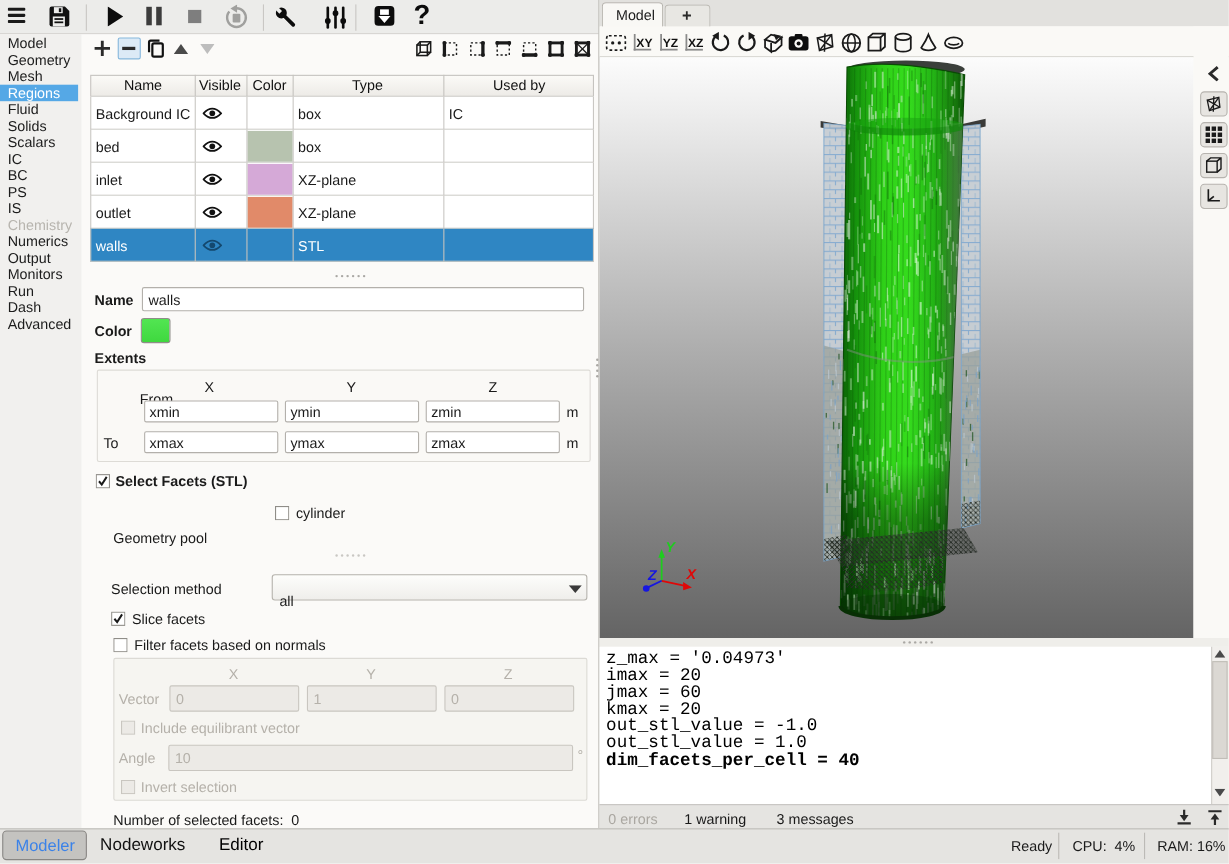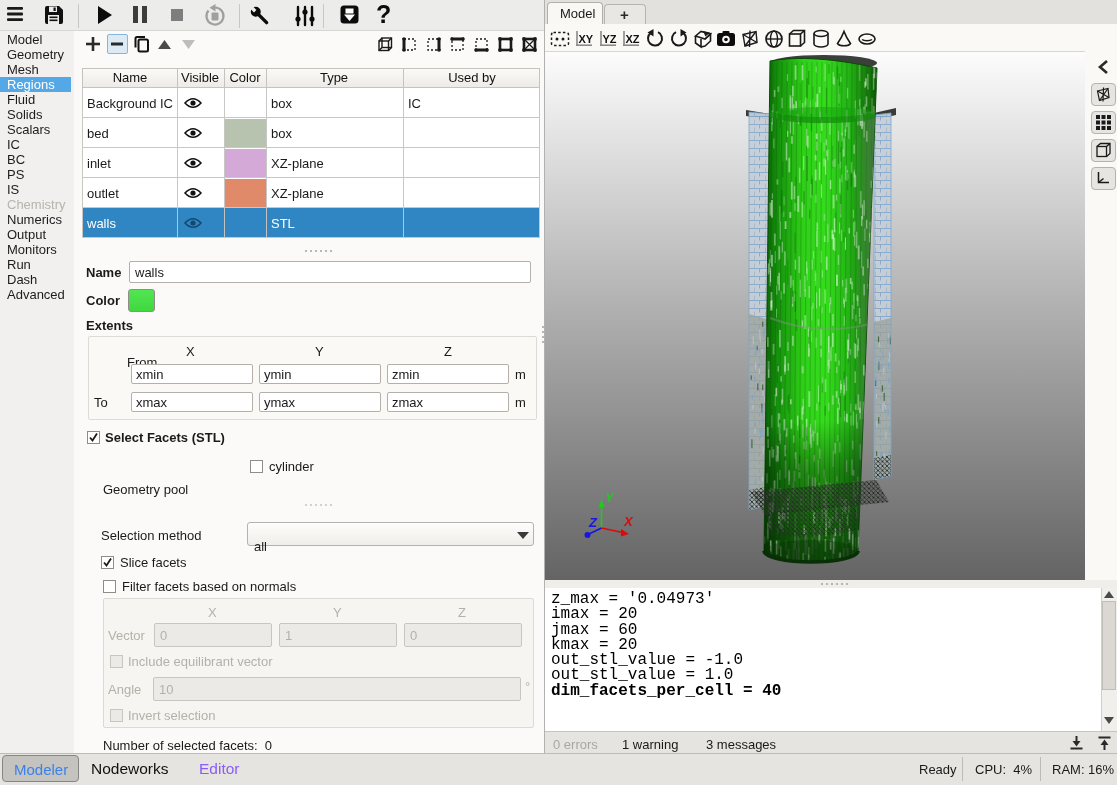--- a/index.html
+++ b/index.html
@@ -1348,17 +1348,17 @@
     <g stroke="#2a2a2a" stroke-width="2">
       <line x1="0.5" y1="1.5" x2="12.5" y2="1.5"></line>
       <line x1="6.5" y1="7" x2="6.5" y2="14"></line>
     </g>
     <path fill="#2a2a2a" d="M2.5 9 h8 L6.5 3.5 Z"></path>
   </svg>
 <div class="abs" style="left:0px;top:753px;width:1117px;height:32px;background:#e5e4e1;border-top:1px solid #bdbbb7;"></div>
 <div class="abs" style="left:2px;top:755px;width:77px;height:27px;background:#c4c3c0;border:1px solid #888683;border-radius:4px;"></div>
 <div class="abs" style="left:14px;top:761px;white-space:nowrap;color:#3b82e8;font-size:15px;">Modeler</div>
 <div class="abs" style="left:91px;top:760px;white-space:nowrap;font-size:15.5px;color:#111;">Nodeworks</div>
-<div class="abs" style="left:199px;top:760px;white-space:nowrap;font-size:15.5px;color:#8b5cf6;">Editor</div>
+<div class="abs" style="left:199px;top:760px;white-space:nowrap;font-size:15.5px;color:#000000;">Editor</div>
 <div class="abs" style="left:919px;top:762px;white-space:nowrap;">Ready</div>
 <div class="abs" style="left:962px;top:757px;width:1px;height:24px;background:#bcbab6;"></div>
 <div class="abs" style="left:975px;top:762px;white-space:nowrap;">CPU:&nbsp; 4%</div>
 <div class="abs" style="left:1040px;top:757px;width:1px;height:24px;background:#bcbab6;"></div>
 <div class="abs" style="left:1052px;top:762px;white-space:nowrap;">RAM: 16%</div>
 </body></html>

